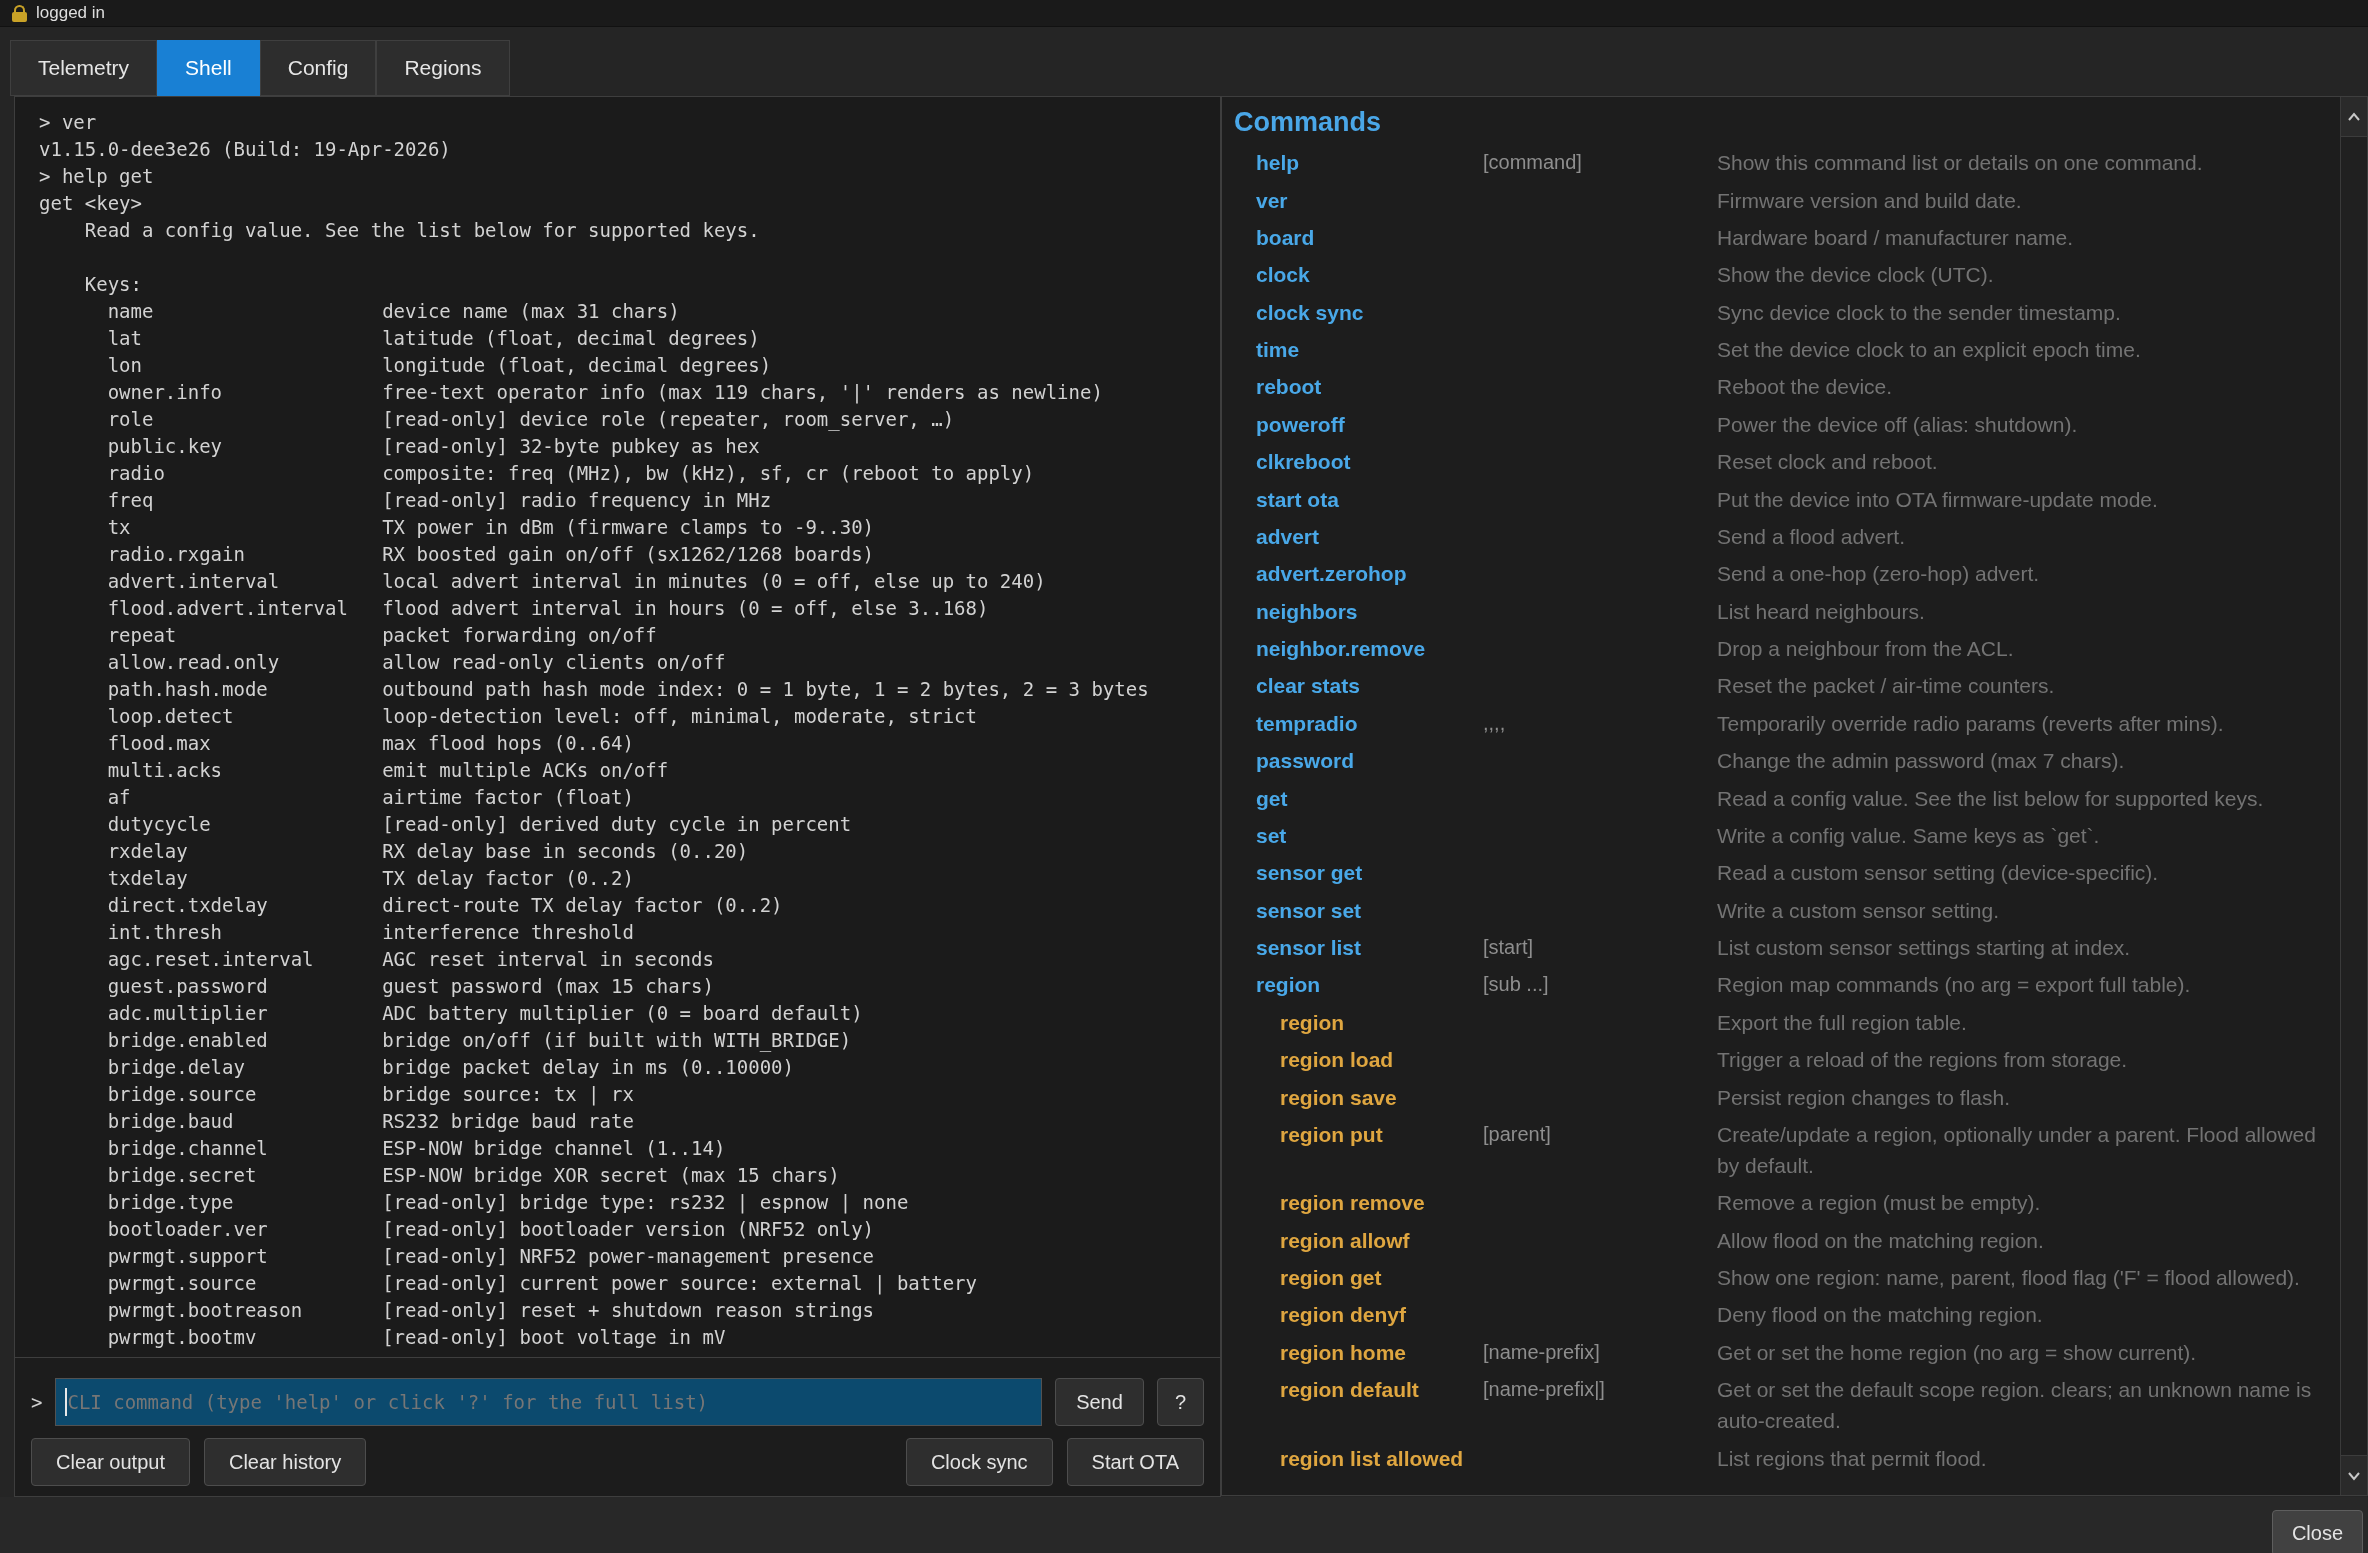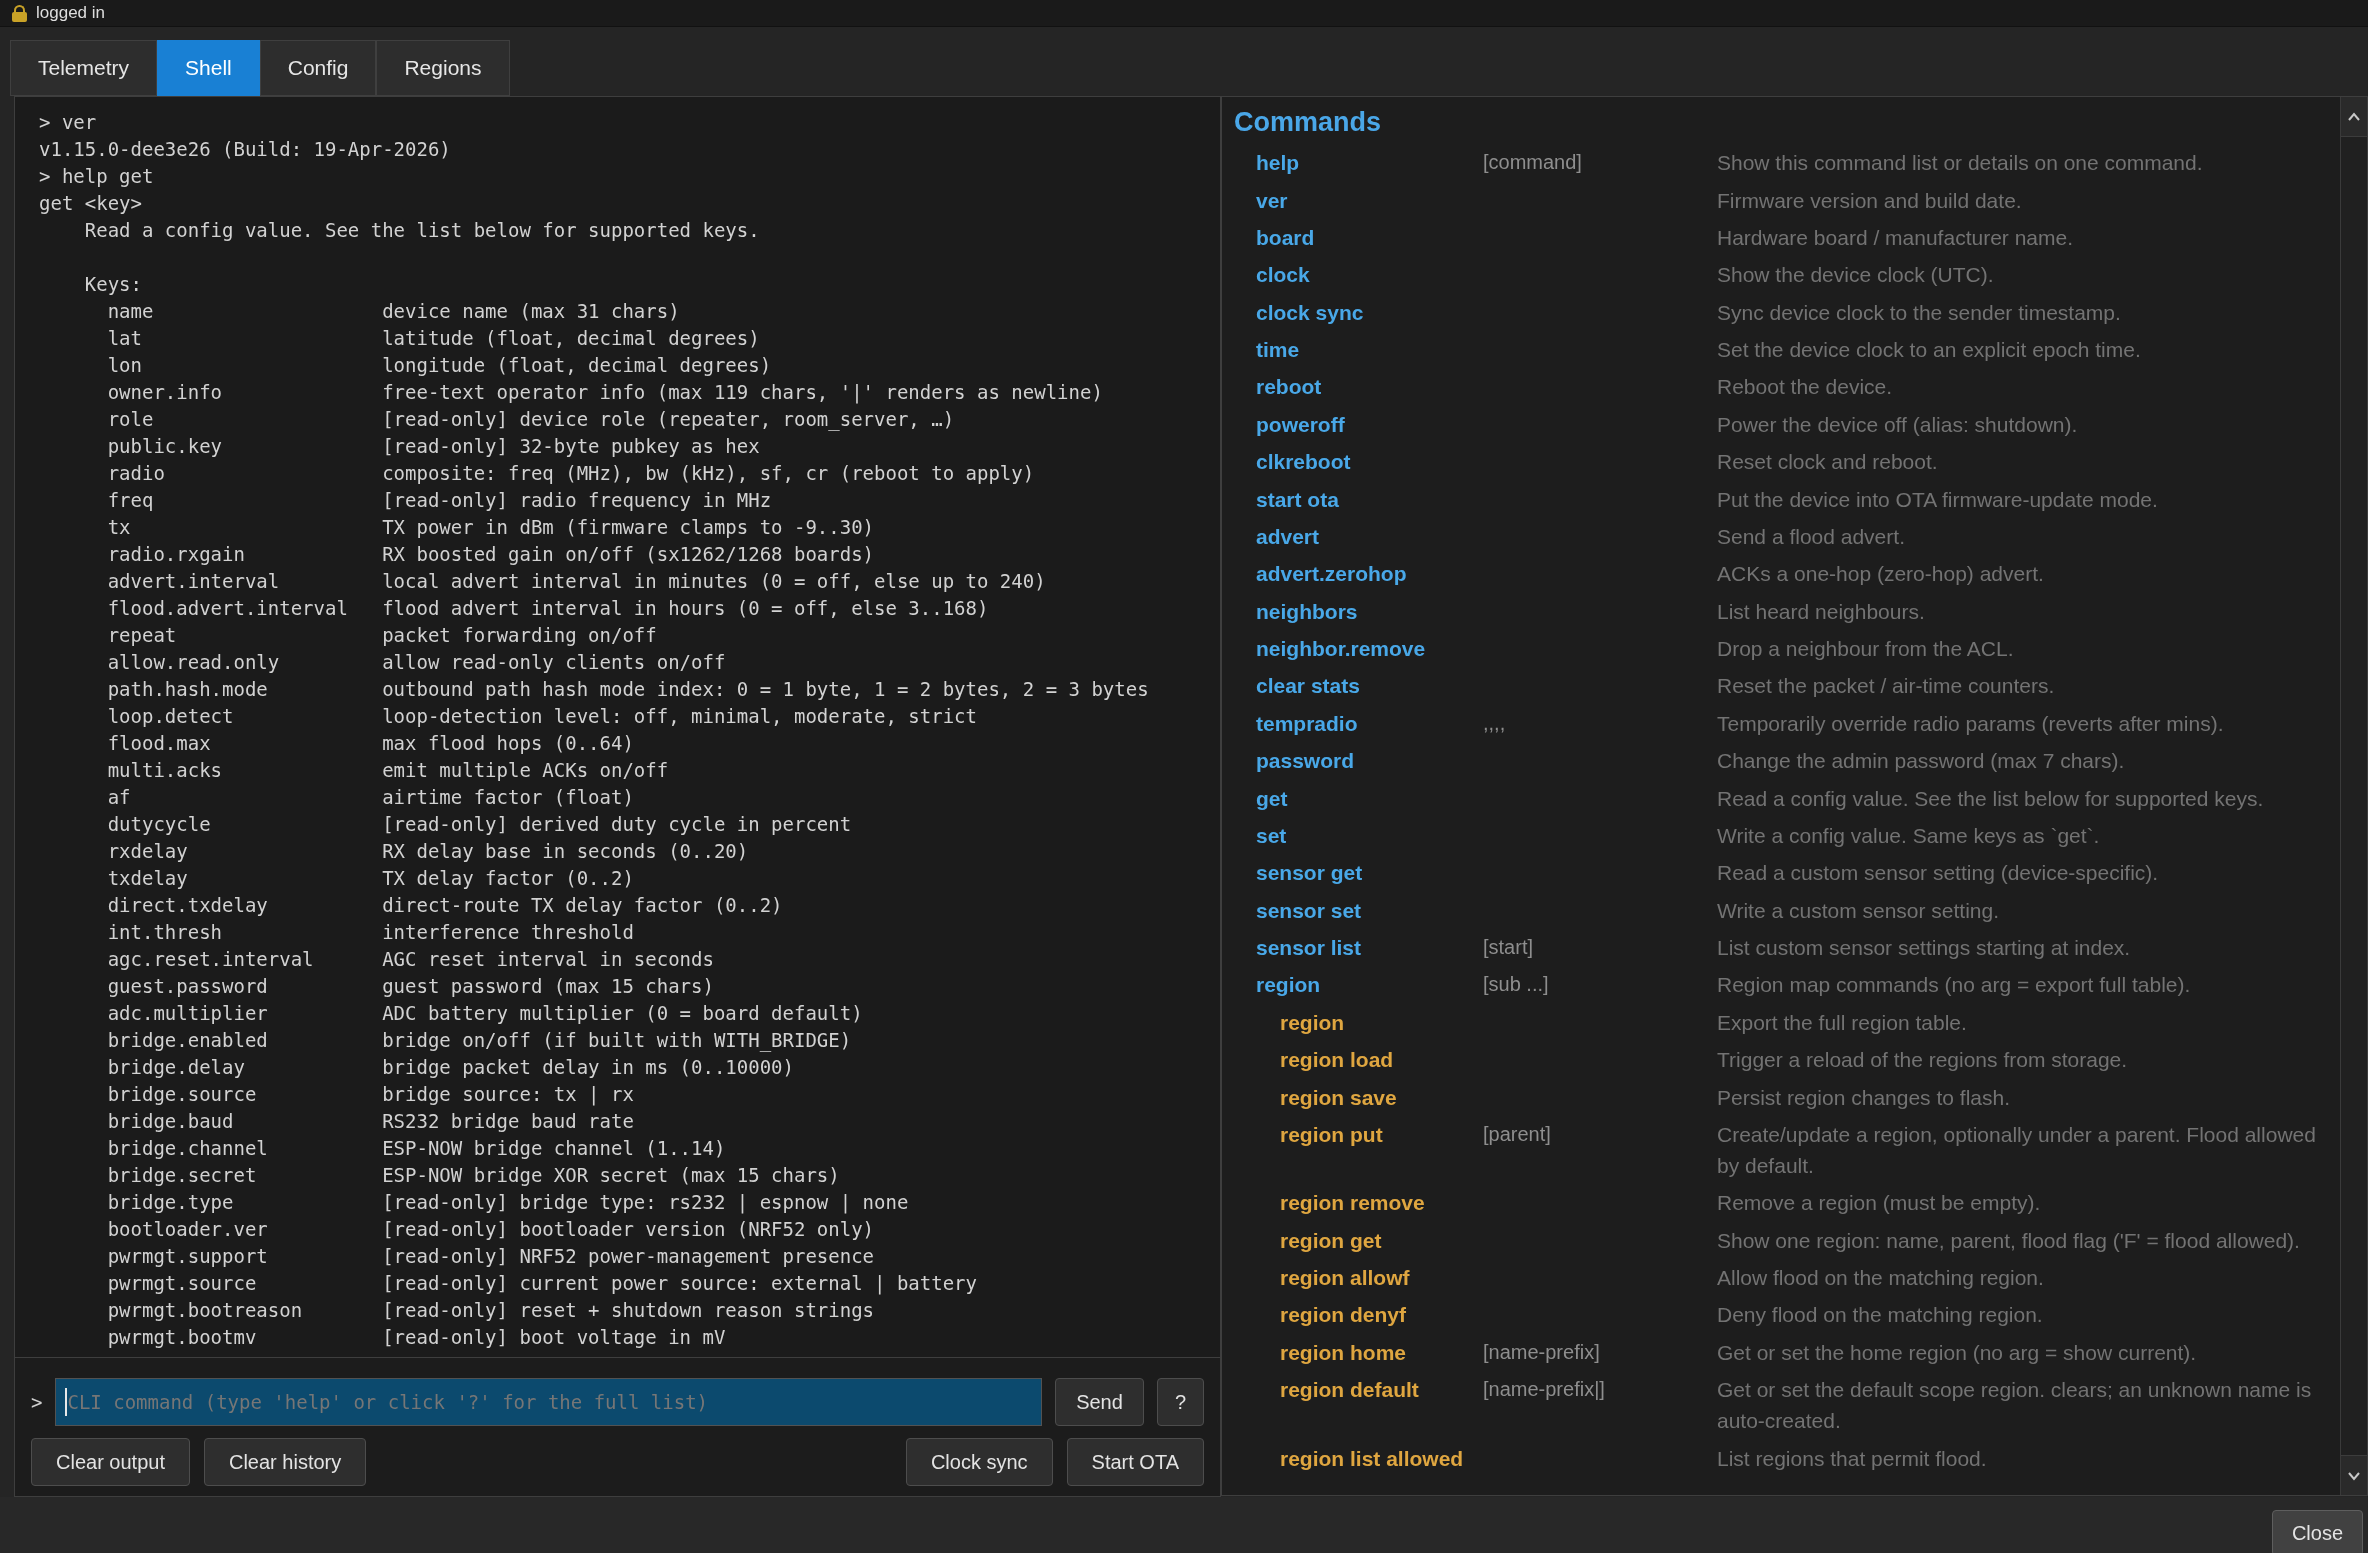--- a/index.html
+++ b/index.html
@@ -216,21 +216,21 @@
             <span class="c-desc">Put the device into OTA firmware-update mode.</span>
           </div>
           <div class="cmd-row">
             <span class="c-name">advert</span>
             <span class="c-args"></span>
             <span class="c-desc">Send a flood advert.</span>
           </div>
           <div class="cmd-row">
             <span class="c-name">advert.zerohop</span>
             <span class="c-args"></span>
-            <span class="c-desc">ACKs a one-hop (zero-hop) advert.</span>
+            <span class="c-desc">Send a one-hop (zero-hop) advert.</span>
           </div>
           <div class="cmd-row">
             <span class="c-name">neighbors</span>
             <span class="c-args"></span>
             <span class="c-desc">List heard neighbours.</span>
           </div>
           <div class="cmd-row">
             <span class="c-name">neighbor.remove</span>
             <span class="c-args"></span>
             <span class="c-desc">Drop a neighbour from the ACL.</span>
@@ -299,28 +299,28 @@
             <span class="c-name">region put</span>
             <span class="c-args">[parent]</span>
             <span class="c-desc">Create/update a region, optionally under a parent. Flood allowed by default.</span>
           </div>
           <div class="cmd-row sub">
             <span class="c-name">region remove</span>
             <span class="c-args"></span>
             <span class="c-desc">Remove a region (must be empty).</span>
           </div>
           <div class="cmd-row sub">
+            <span class="c-name">region allowf</span>
+            <span class="c-args"></span>
+            <span class="c-desc">Allow flood on the matching region.</span>
+          </div>
+          <div class="cmd-row sub">
             <span class="c-name">region get</span>
             <span class="c-args"></span>
             <span class="c-desc">Show one region: name, parent, flood flag ('F' = flood allowed).</span>
-          </div>
-          <div class="cmd-row sub">
-            <span class="c-name">region allowf</span>
-            <span class="c-args"></span>
-            <span class="c-desc">Allow flood on the matching region.</span>
           </div>
           <div class="cmd-row sub">
             <span class="c-name">region denyf</span>
             <span class="c-args"></span>
             <span class="c-desc">Deny flood on the matching region.</span>
           </div>
           <div class="cmd-row sub">
             <span class="c-name">region home</span>
             <span class="c-args">[name-prefix]</span>
             <span class="c-desc">Get or set the home region (no arg = show current).</span>

